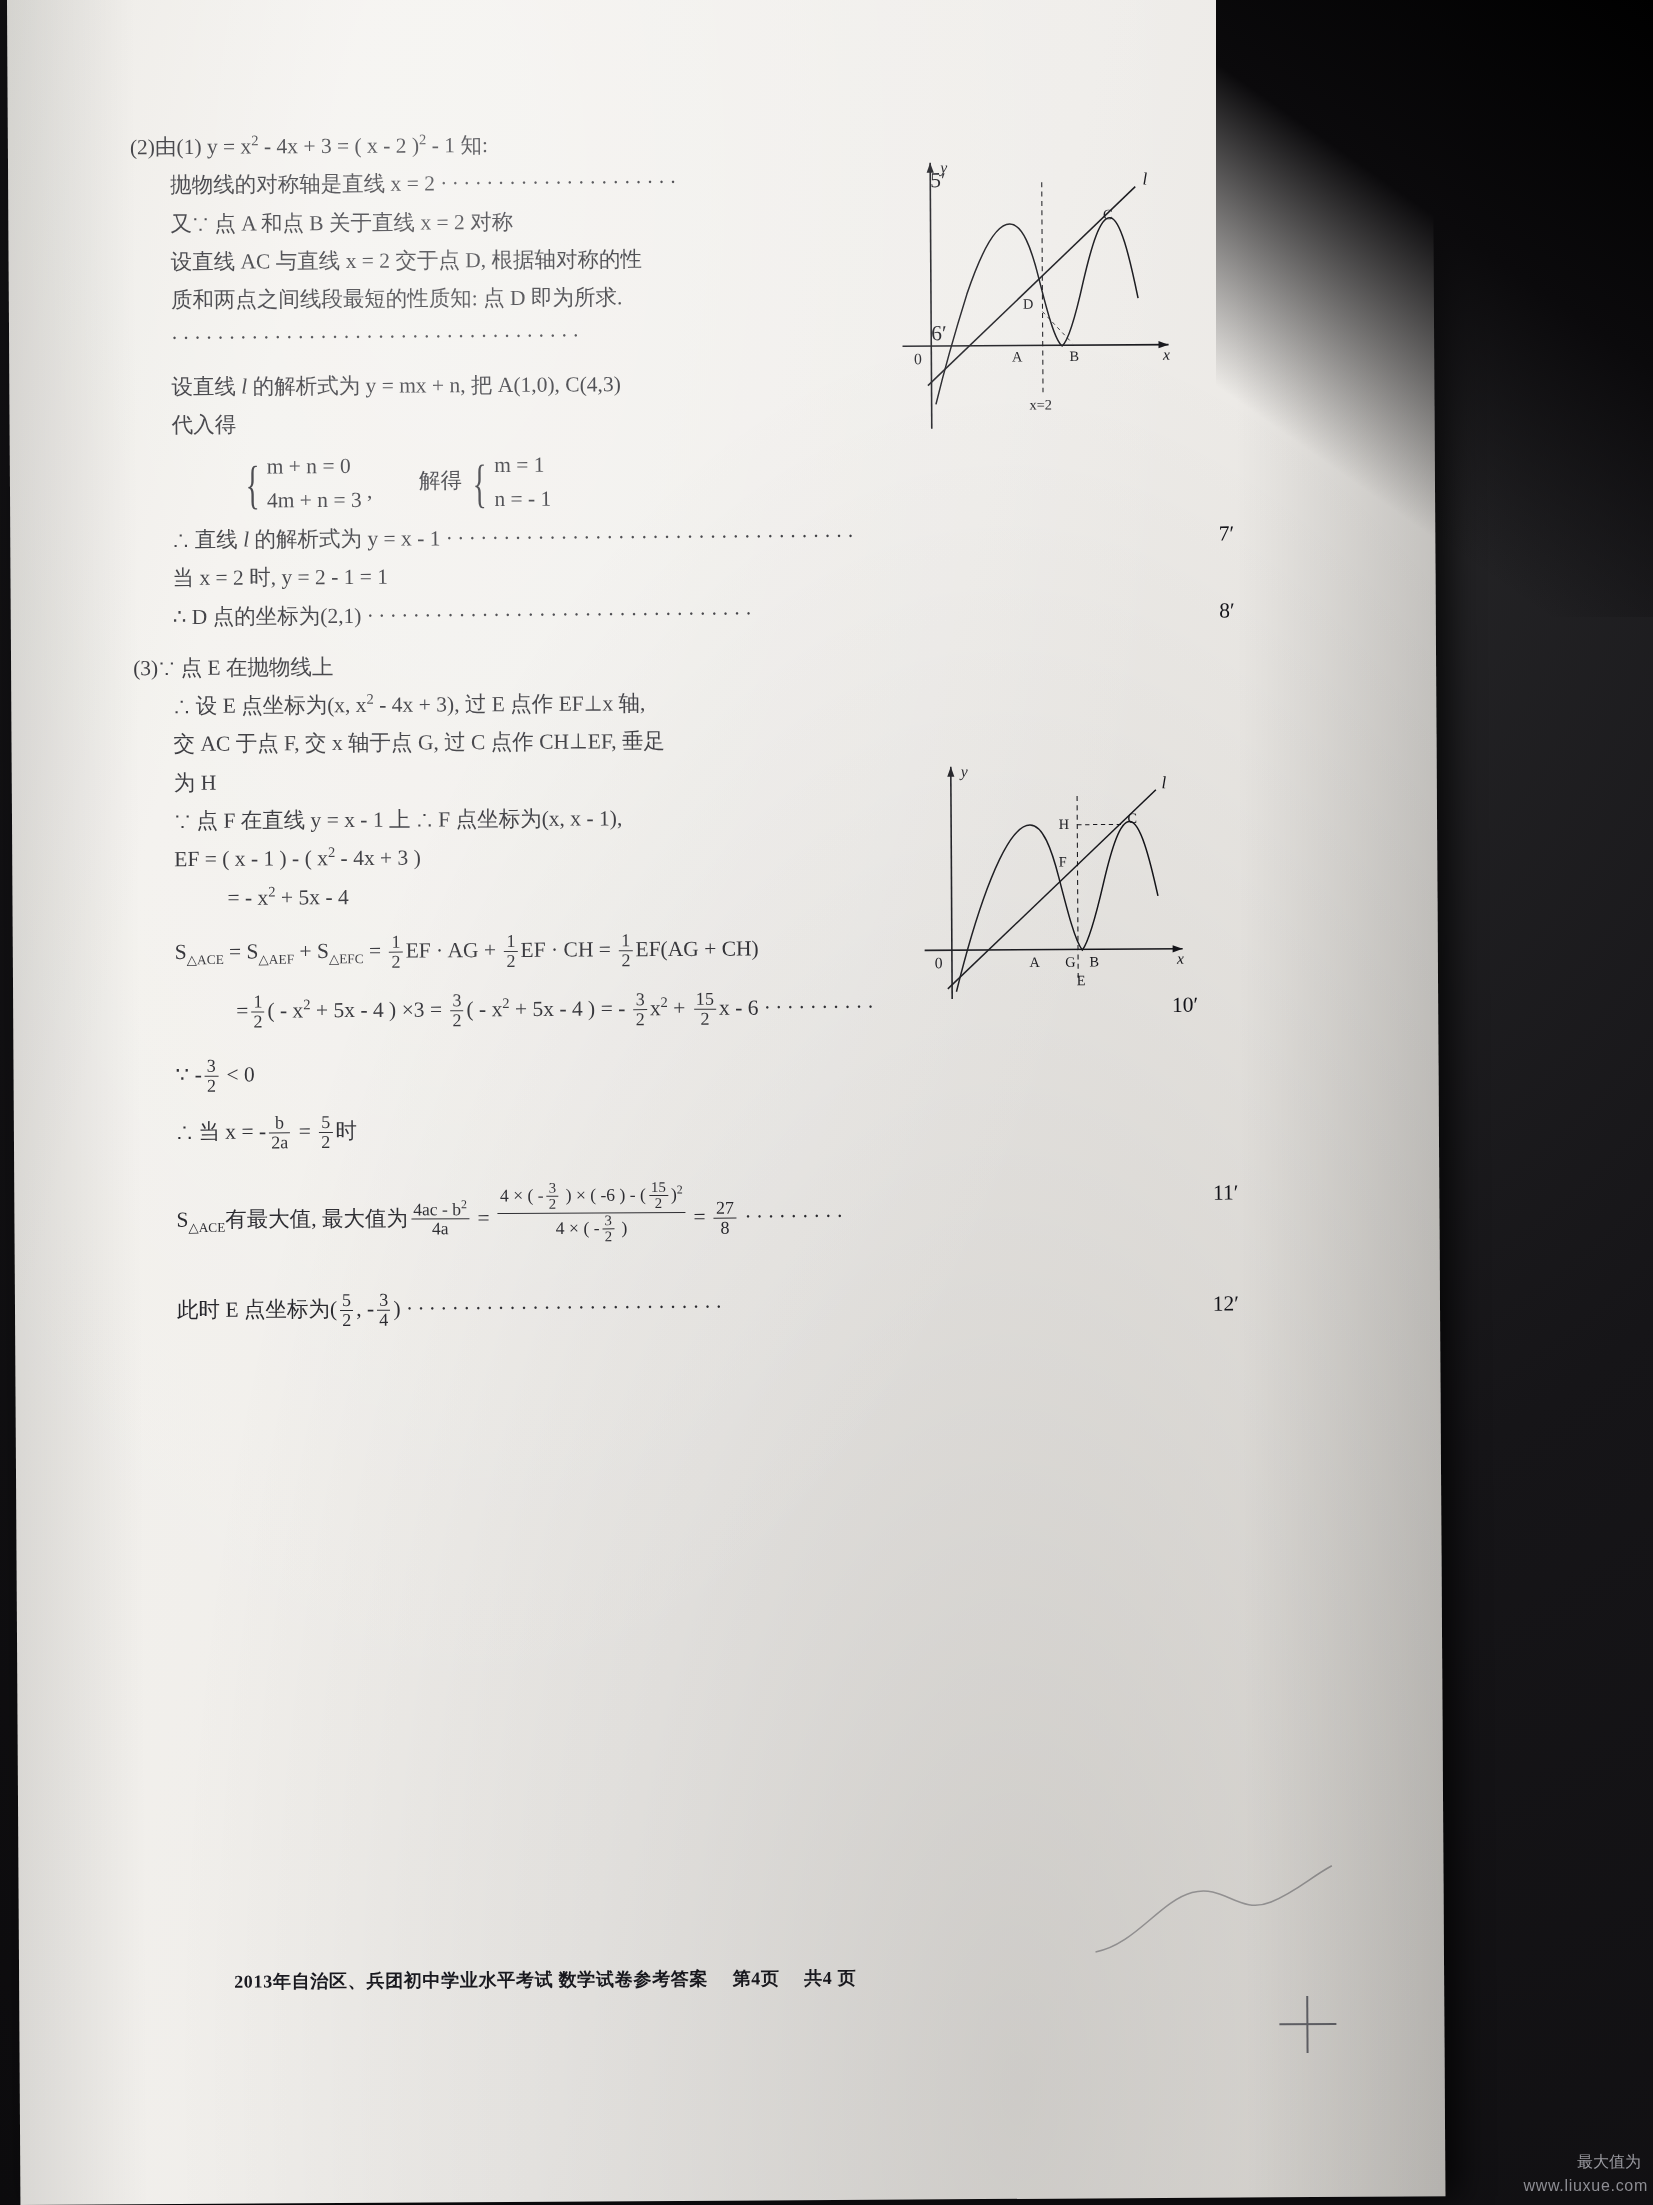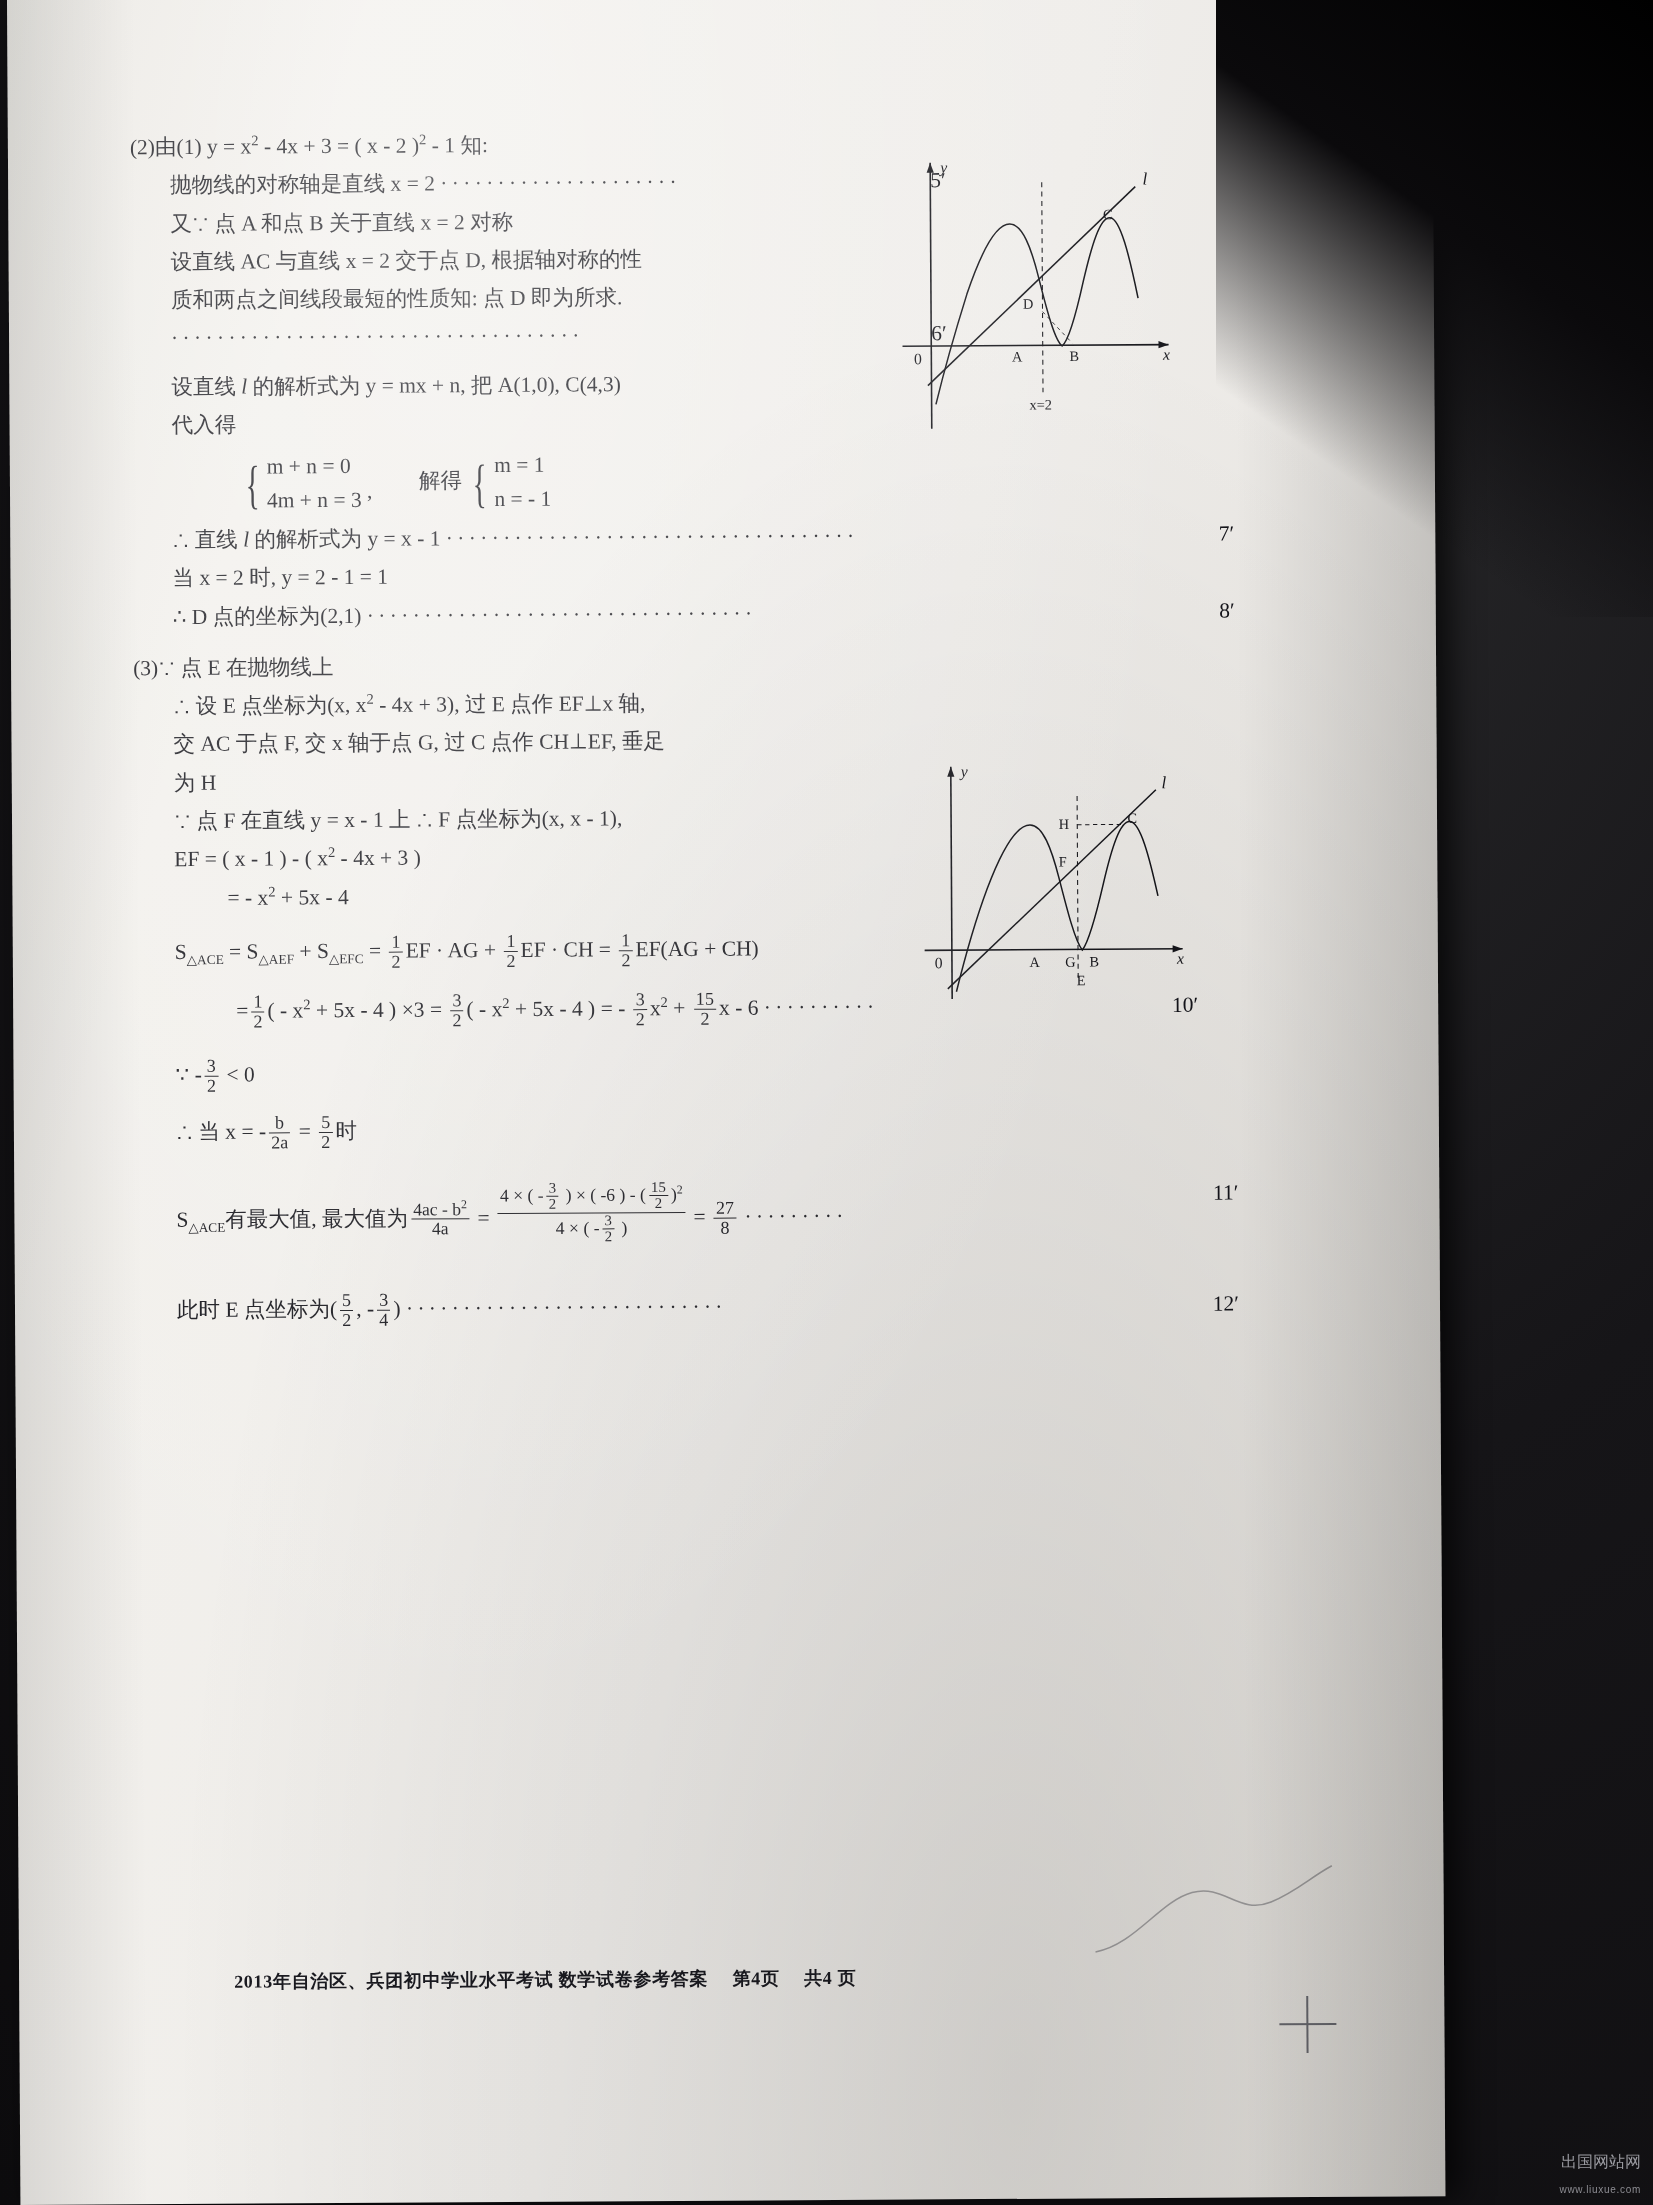--- a/index.html
+++ b/index.html
@@ -140,23 +140,23 @@
   }
   #cross:before{ left:27px; top:0; width:2.2px; height:57px; }
   #cross:after{ left:0; top:27px; width:57px; height:2.2px; }
 
   
   #squiggle{ position:absolute; right:108px; bottom:237px; opacity:.55;}
 
   
   #watermark{
     position:absolute;
-    right: 13px; bottom: 10px;
+    right: 6px; bottom: 10px;
     font-family:"Liberation Sans", sans-serif;
-    font-size: 10px;
+    font-size: 16px;
     color:#8d8d93;
     letter-spacing:0.7px;
   }
   #wm2{
     position:absolute; right: 13px; bottom: 32px;
     font-family:"Liberation Sans", sans-serif;
     font-size: 16px; color:#9a9aa0;
   }
 </style>
 </head>
@@ -381,17 +381,17 @@
     <div id="cross"></div>
 
     <div id="footer">
       <span>2013年自治区、兵团初中学业水平考试  数学试卷参考答案</span><span class="gap"></span><span>第4页</span><span class="gap"></span><span>共4 页</span>
     </div>
 
   </div>
 
   <div id="cornerdark"></div>
 
-  <div id="wm2">出国网站网</div>
+  <div id="wm2">最大值为</div>
   <div id="watermark">www.liuxue.com</div>
 
 </div>
 
 
 </body></html>

